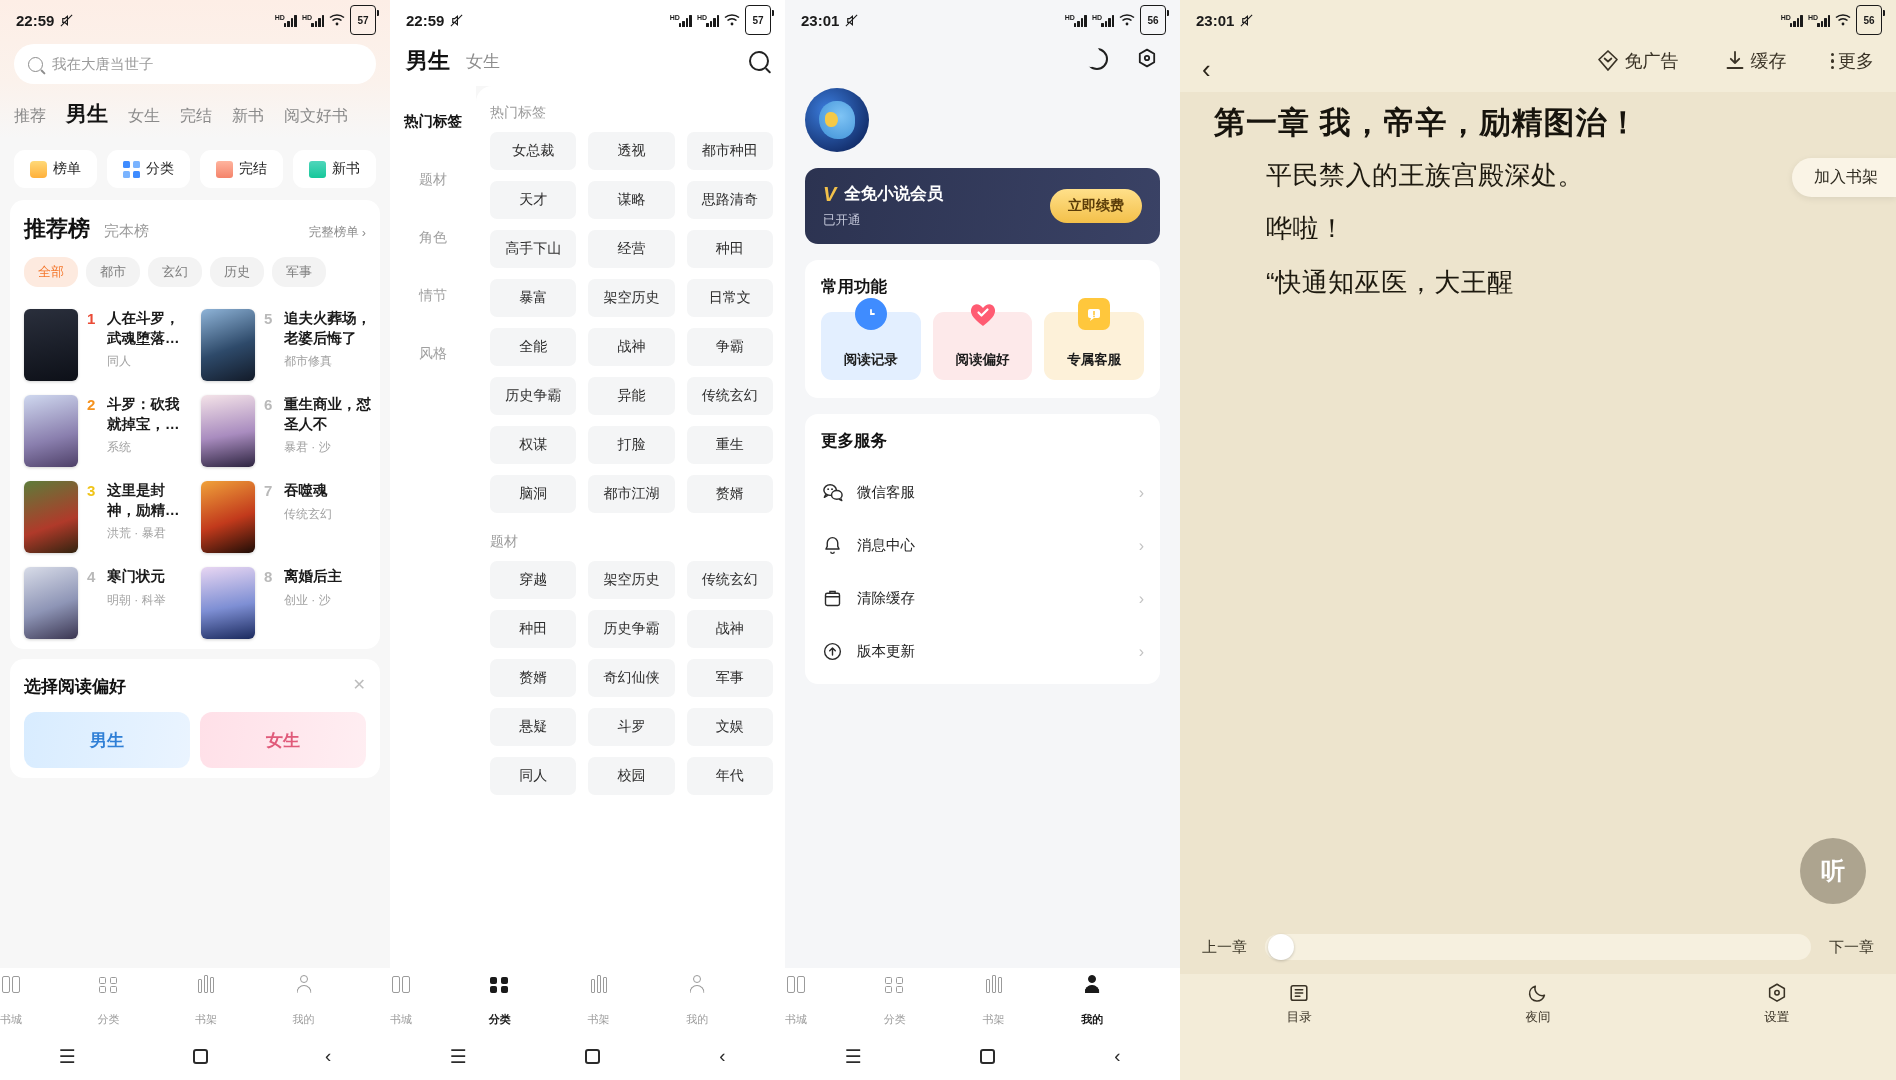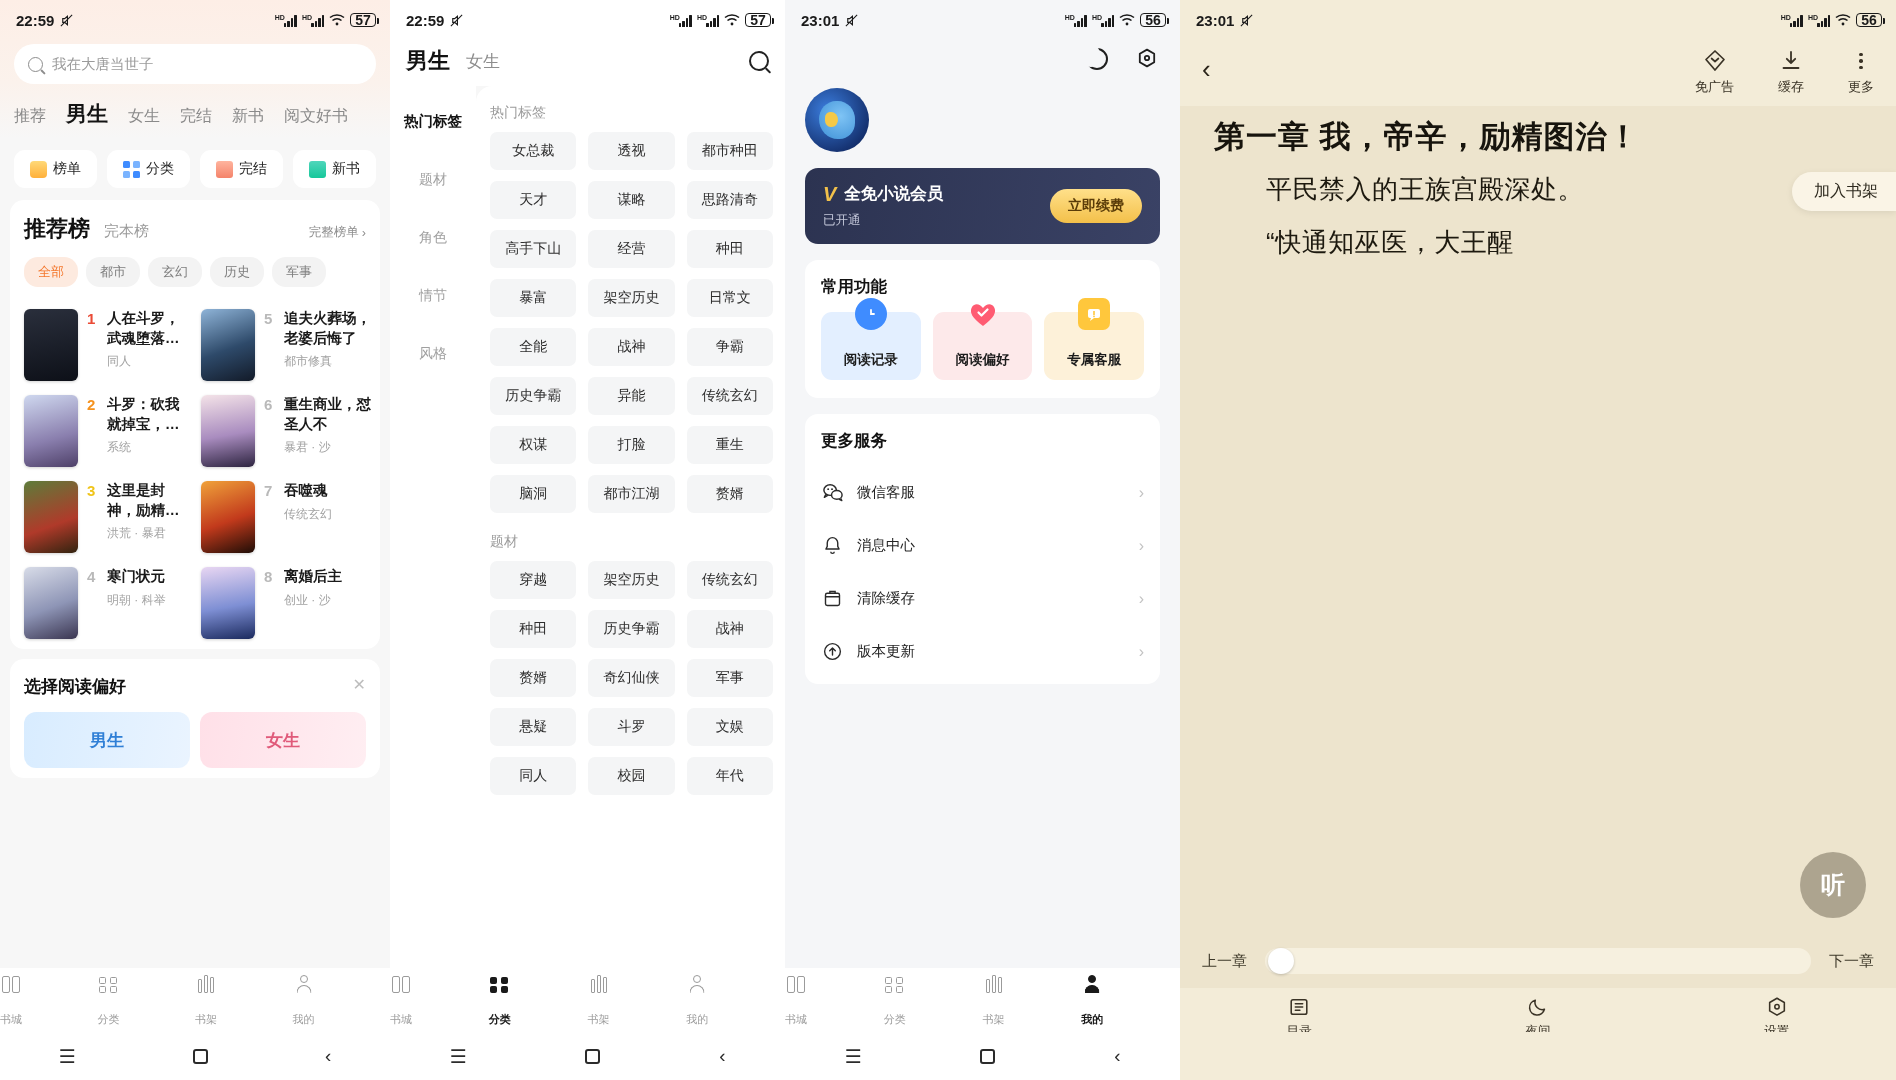--- a/index.html
+++ b/index.html
@@ -24,23 +24,23 @@
   .sb-left { display:flex; align-items:center; gap:5px; }
   .sb-right { display:flex; align-items:center; gap:5px; }
   .mute-ico { width:15px; height:15px; display:inline-block; }
   .sig { display:flex; align-items:flex-end; gap:1px; height:13px; }
   .sig i { display:block; width:2.5px; background:#1a1a1a; border-radius:.5px; }
   .sig i:nth-child(1){height:4px} .sig i:nth-child(2){height:6px}
   .sig i:nth-child(3){height:9px} .sig i:nth-child(4){height:12px}
   .hd { font-size:7px; font-weight:700; vertical-align:top; margin-right:-2px;}
   .sigwrap{display:flex;align-items:flex-start;gap:1px}
   .battery {
-    width:26px;height:14px;border:1.6px solid #1a1a1a;border-radius:4px;
+    width:26px;height:30px;border:1.6px solid #1a1a1a;border-radius:4px;
     display:flex;align-items:center;justify-content:center;
-    font-size:14px;font-weight:700;position:relative;
+    font-size:10px;font-weight:700;position:relative;
   }
   .battery:after{content:"";position:absolute;right:-4px;top:4px;width:2px;height:6px;background:#1a1a1a;border-radius:0 1px 1px 0;}
 
   
   .p1-top { background:linear-gradient(#fdeee6,#fbf2ec 60%,#f7f7f7); padding-bottom:6px;}
   .searchbar {
     margin:4px 14px 14px; height:40px; background:#fff; border-radius:20px;
     display:flex; align-items:center; gap:9px; padding:0 14px;
     color:#9a9a9a; font-size:14.5px;
   }
@@ -178,21 +178,21 @@
   .svc { display:flex;align-items:center;gap:13px;padding:15px 0;font-size:14.5px;color:#242424;}
   .svc .chev{margin-left:auto;color:#c3c3c3;font-size:16px;}
   .svc-ic{width:23px;height:23px;display:flex;align-items:center;justify-content:center;color:#2a2a2a;}
 
   
   .p4 { background:#f1e9d4; }
   .p4-status { background:#f3ecd8; }
   .p4-bar { display:flex;align-items:flex-start;padding:8px 22px 10px; background:#f3ecd8;}
   .p4-back{font-size:26px;color:#2a2419;line-height:1;margin-top:8px;}
   .p4-acts{margin-left:auto;display:flex;gap:44px;}
-  .p4-act{display:flex;flex-direction:column;align-items:center;gap:4px;font-size:13px;color:#3a3326;}
+  .p4-act{display:flex;flex-direction:row;align-items:center;gap:4px;font-size:18px;color:#3a3326;}
   .p4-act .ai{height:26px;display:flex;align-items:center;justify-content:center;}
   .reader { padding:8px 34px 0; position:relative; background:#ede4cd; height:calc(1080px - 40px - 62px - 48px - 60px - 40px);}
   .ch-title { font-size:31px; font-weight:800; color:#17140d; line-height:1.5;
               letter-spacing:1px; }
   .ch-body p { font-size:26px; color:#1d190f; line-height:1.92; text-indent:2em;
                margin-top:4px; letter-spacing:.5px;}
   .bookshelf-tip { position:absolute; right:0; top:66px; background:#faf4e6;
      border-radius:22px 0 0 22px; padding:9px 18px 9px 22px; font-size:16px; color:#2e2a1f;
      box-shadow:0 2px 7px rgba(0,0,0,.08);}
   .listen-btn { position:absolute; right:30px; bottom:18px; width:66px;height:66px;
@@ -867,20 +867,21 @@
         <span>更多</span>
       </div>
     </div>
   </div>
 
   <div class="reader">
     <div class="ch-title">第一章 我，帝辛，励精图治！</div>
     <div class="bookshelf-tip">加入书架</div>
     <div class="ch-body">
       <p>平民禁入的王族宫殿深处。</p>
+      <p>哗啦！</p>
       <p>“快通知巫医，大王醒</p>
     </div>
     <div class="listen-btn">听</div>
   </div>
 
   <div class="p4-progress">
     <span class="pp-label">上一章</span>
     <span class="pp-track">
         <span class="pp-knob"></span>
       </span>

